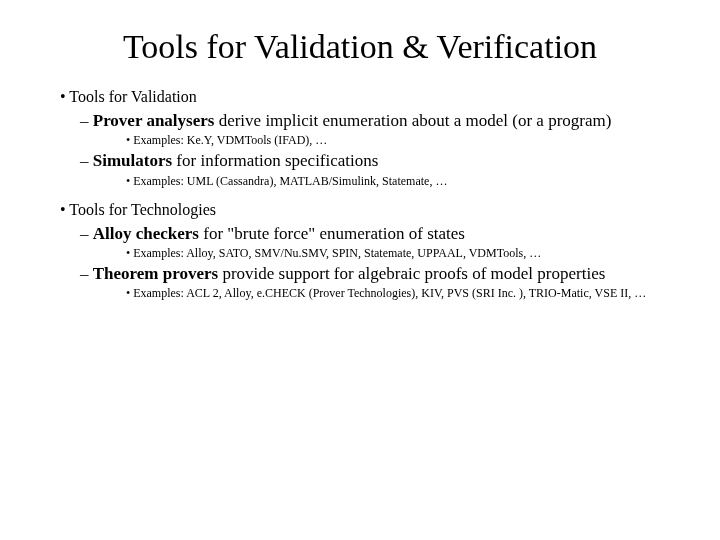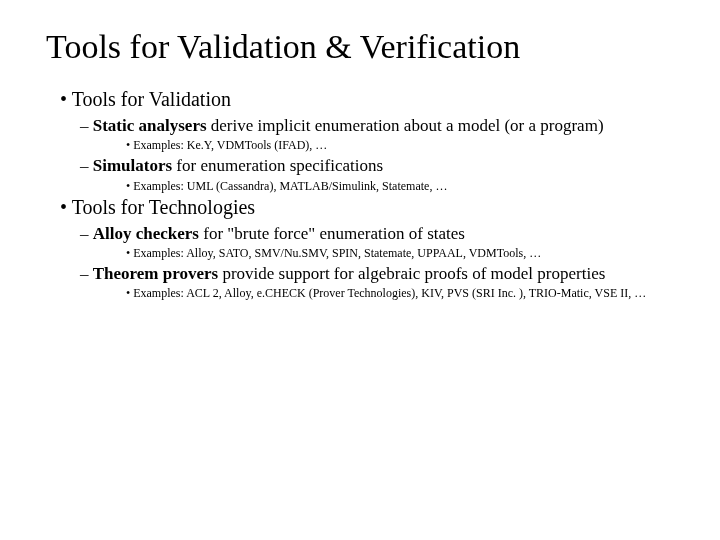--- a/index.html
+++ b/index.html
@@ -7,27 +7,27 @@
       width: 720px;
       height: 540px;
       background: #ffffff;
       font-family: "Times New Roman", Times, serif;
       color: #000;
       padding: 28px 46px 20px 46px;
       overflow: hidden;
     }
     .title {
       font-size: 34px;
-      text-align: left;
+      text-align: center;
       margin-bottom: 22px;
       font-weight: normal;
     }
     .level1 {
-      font-size: 20px;
-      margin-top: 2px;
+      font-size: 16px;
+      margin-top: 12px;
       margin-bottom: 4px;
       padding-left: 14px;
     }
     .bullet-dot::before {
       content: "• ";
     }
     .level2 {
       font-size: 17px;
       padding-left: 48px;
       text-indent: -14px;
@@ -49,24 +49,24 @@
     }
     .bold-lead { font-weight: bold; }
   </style>
 </head>
 <body>
 
 <h1 class="title">Tools for Validation &amp; Verification</h1>
 
 <div class="level1 bullet-dot">Tools for Validation</div>
 
-<div class="level2"><span class="bold-lead">Static analysers</span><span> derive implicit enumeration about a model (or a program)</span></div>
+<div class="level2"><span class="bold-lead">Prover analysers</span><span> derive implicit enumeration about a model (or a program)</span></div>
 <div class="level3">Examples: Ke.Y, VDMTools (IFAD), …</div>
 
-<div class="level2"><span class="bold-lead">Simulators</span><span> for enumeration specifications</span></div>
+<div class="level2"><span class="bold-lead">Simulators</span><span> for information specifications</span></div>
 <div class="level3">Examples: UML (Cassandra), MATLAB/Simulink, Statemate, …</div>
 
 <div class="level1 bullet-dot">Tools for Technologies</div>
 
 <div class="level2"><span class="bold-lead">Alloy checkers</span><span> for "brute force" enumeration of states</span></div>
 <div class="level3">Examples: Alloy, SATO, SMV/Nu.SMV, SPIN, Statemate, UPPAAL, VDMTools, …</div>
 
 <div class="level2"><span class="bold-lead">Theorem provers</span><span> provide support for algebraic proofs of model properties</span></div>
 <div class="level3">Examples: ACL 2, Alloy, e.CHECK (Prover Technologies), KIV, PVS (SRI Inc. ), TRIO-Matic, VSE II, …</div>
 

